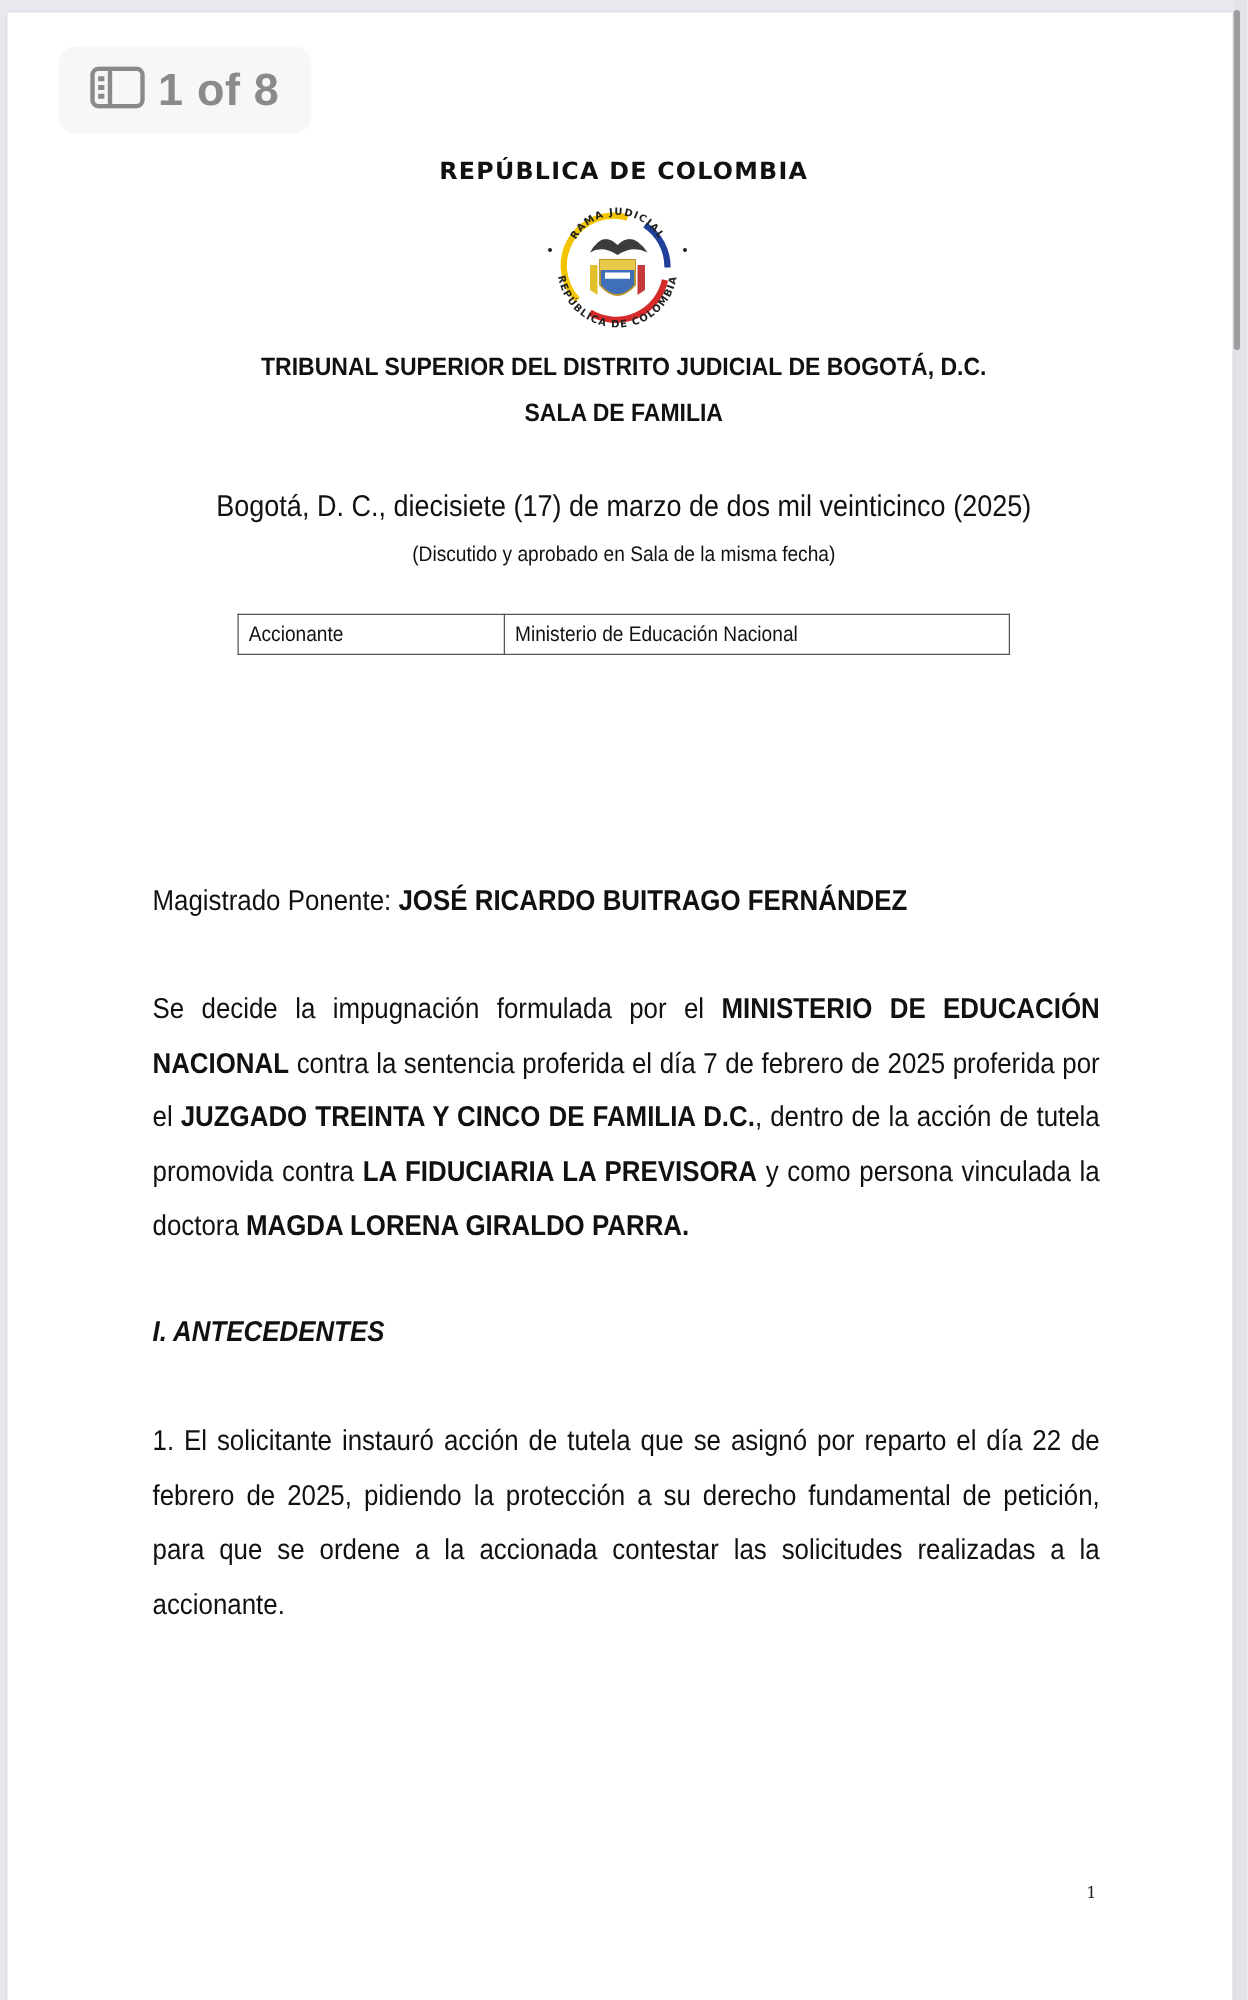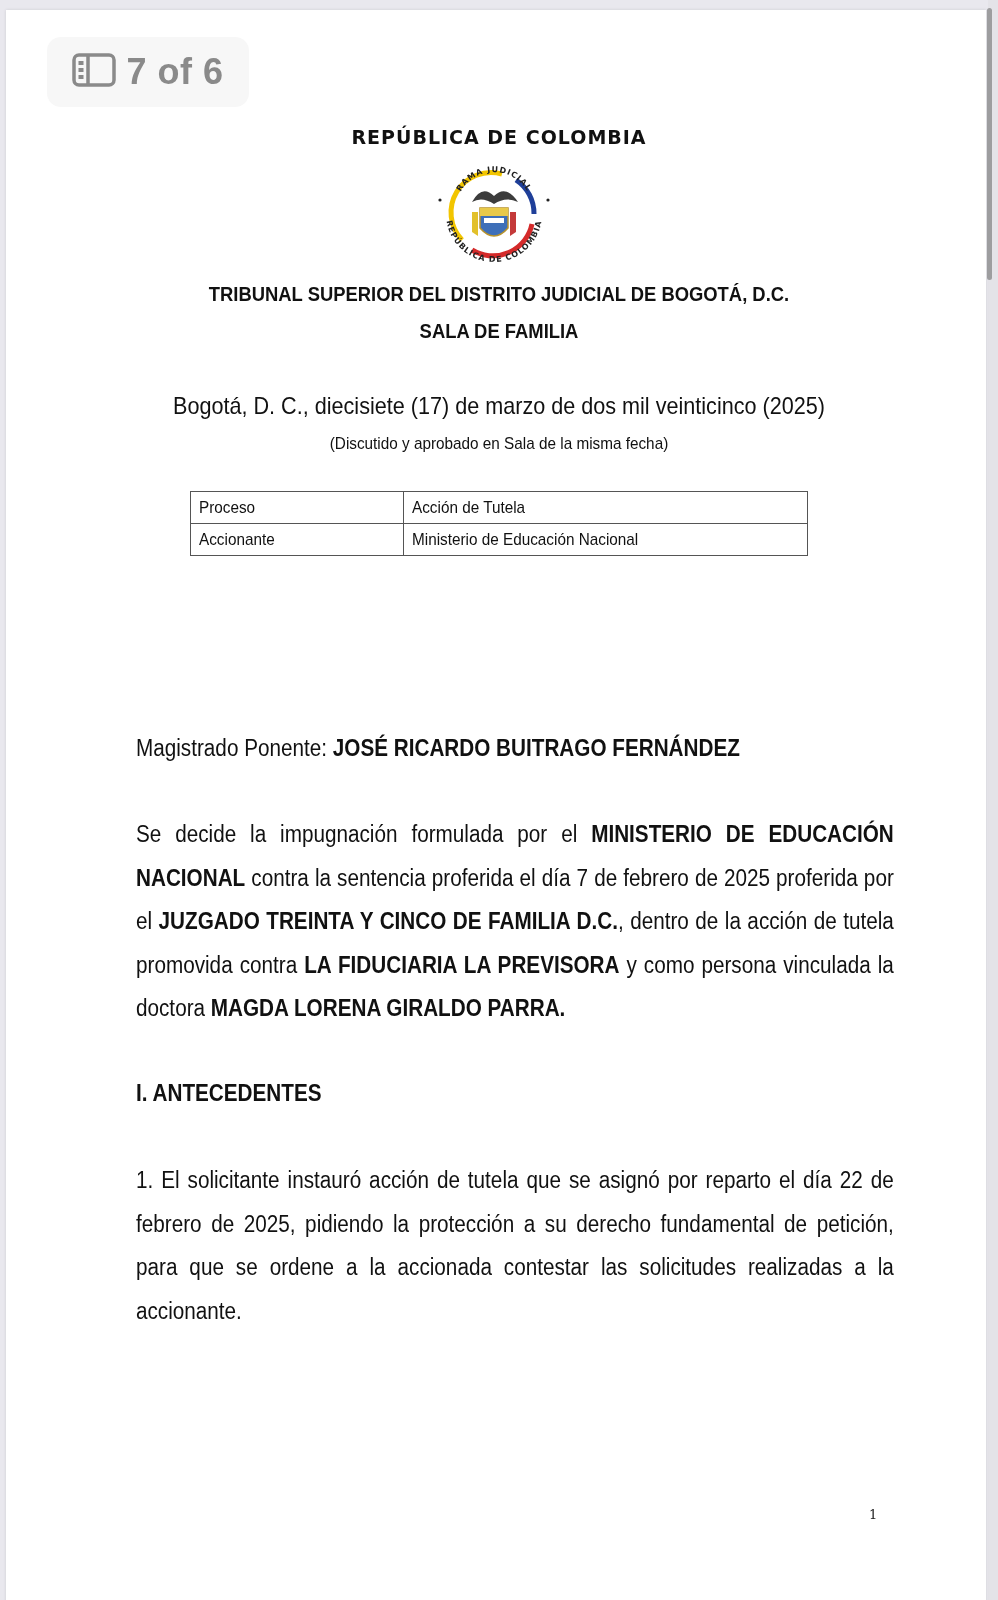--- a/index.html
+++ b/index.html
@@ -36,21 +36,21 @@
   .disc { top:434px; font-size:17px; transform:scaleX(0.9); }
   table.info {
     position:absolute; left:190px; top:491px; width:618px;
     border-collapse:collapse; font-size:17px;
   }
   table.info td {
     border:1.5px solid #555; height:31px; padding:0 8px; 
   }
   table.info td span { display:inline-block; transform:scaleX(0.9); transform-origin:left center; white-space:nowrap; }
   table.info td.k { width:196px; }
-  .para { position:absolute; left:136px; width:758px; font-size:23px; line-height:43.5px; text-align:justify;margin-top:28px; }
+  .para { position:absolute; left:122px; width:758px; font-size:23px; line-height:43.5px; text-align:justify; }
   .para .inner { display:block; transform:scaleX(0.9); transform-origin:left top; width:842px; }
   .pn { position:absolute; left:869px; top:1507px; font-family:"DejaVu Serif", serif; font-size:13px; color:#222; }
   b { font-weight:bold; }
 </style>
 </head>
 <body>
 
 <div class="rightedge"></div>
 <div class="viewer"></div>
 
@@ -59,21 +59,21 @@
   <div class="page-badge">
     <span>
       <svg width="44" height="34" viewBox="0 0 44 34">
         <rect x="2" y="2" width="40" height="30" rx="5" fill="none" stroke="#8a8a8a" stroke-width="3.5"></rect>
         <line x1="16" y1="2" x2="16" y2="32" stroke="#8a8a8a" stroke-width="3.5"></line>
         <rect x="6.5" y="8" width="5" height="4" fill="#8a8a8a"></rect>
         <rect x="6.5" y="15" width="5" height="4" fill="#8a8a8a"></rect>
         <rect x="6.5" y="22" width="5" height="4" fill="#8a8a8a"></rect>
       </svg>
     </span>
-    <span class="count">7 of 6</span>
+    <span class="count">1 of 8</span>
   </div>
 
   <div class="scrollbar"></div>
 
   <div class="center rep">REPÚBLICA DE COLOMBIA</div>
 
   <svg class="logo" viewBox="0 0 124 120">
     <defs>
       <path id="arcTop" d="M 24 58 A 38 38 0 0 1 100 58"></path>
       <path id="arcBot" d="M 14 62 A 48 48 0 0 0 110 62"></path>
@@ -97,44 +97,40 @@
     <path d="M 78 60 L 84 60 L 84 80 L 78 84 Z" fill="#c43a3a"></path>
   </svg>
 
   <div class="center trib">TRIBUNAL SUPERIOR DEL DISTRITO JUDICIAL DE BOGOTÁ, D.C.</div>
   <div class="center sala">SALA DE FAMILIA</div>
   <div class="center fecha">Bogotá, D. C., diecisiete (17) de marzo de dos mil veinticinco (2025)</div>
   <div class="center disc">(Discutido y aprobado en Sala de la misma fecha)</div>
 
   <table class="info">
     <tbody>
-        <tr>
-      <td class="k"><span>Proceso</span></td>
-      <td><span>Acción de Tutela</span></td>
-    </tr>
     <tr>
       <td class="k"><span>Accionante</span></td>
       <td><span>Ministerio de Educación Nacional</span></td>
     </tr>
   </tbody>
     </table>
 
   <div class="para" style="top:699px;">
     <span class="inner">
       <span>Magistrado Ponente: </span><b>JOSÉ RICARDO BUITRAGO FERNÁNDEZ</b>
     </span>
   </div>
 
   <div class="para" style="top:785px;">
     <span class="inner">
       <span>Se decide la impugnación formulada por el </span><b>MINISTERIO DE EDUCACIÓN NACIONAL</b><span> contra la sentencia proferida el día 7 de febrero de 2025 proferida por el </span><b>JUZGADO TREINTA Y CINCO DE FAMILIA D.C.</b><span>, dentro de la acción de tutela promovida contra </span><b>LA FIDUCIARIA LA PREVISORA</b><span> y como persona vinculada la doctora </span><b>MAGDA LORENA GIRALDO PARRA.</b>
     </span>
   </div>
 
-  <div class="para" style="top:1044px;">
+  <div class="para" style="top:1044px;font-style:italic;">
     <span class="inner"><b>I. ANTECEDENTES</b></span>
   </div>
 
   <div class="para" style="top:1131px;">
     <span class="inner">1. El solicitante instauró acción de tutela que se asignó por reparto el día 22 de febrero de 2025, pidiendo la protección a su derecho fundamental de petición, para que se ordene a la accionada contestar las solicitudes realizadas a la accionante.</span>
   </div>
 
 
   <div class="pn">1</div>
 </div>

